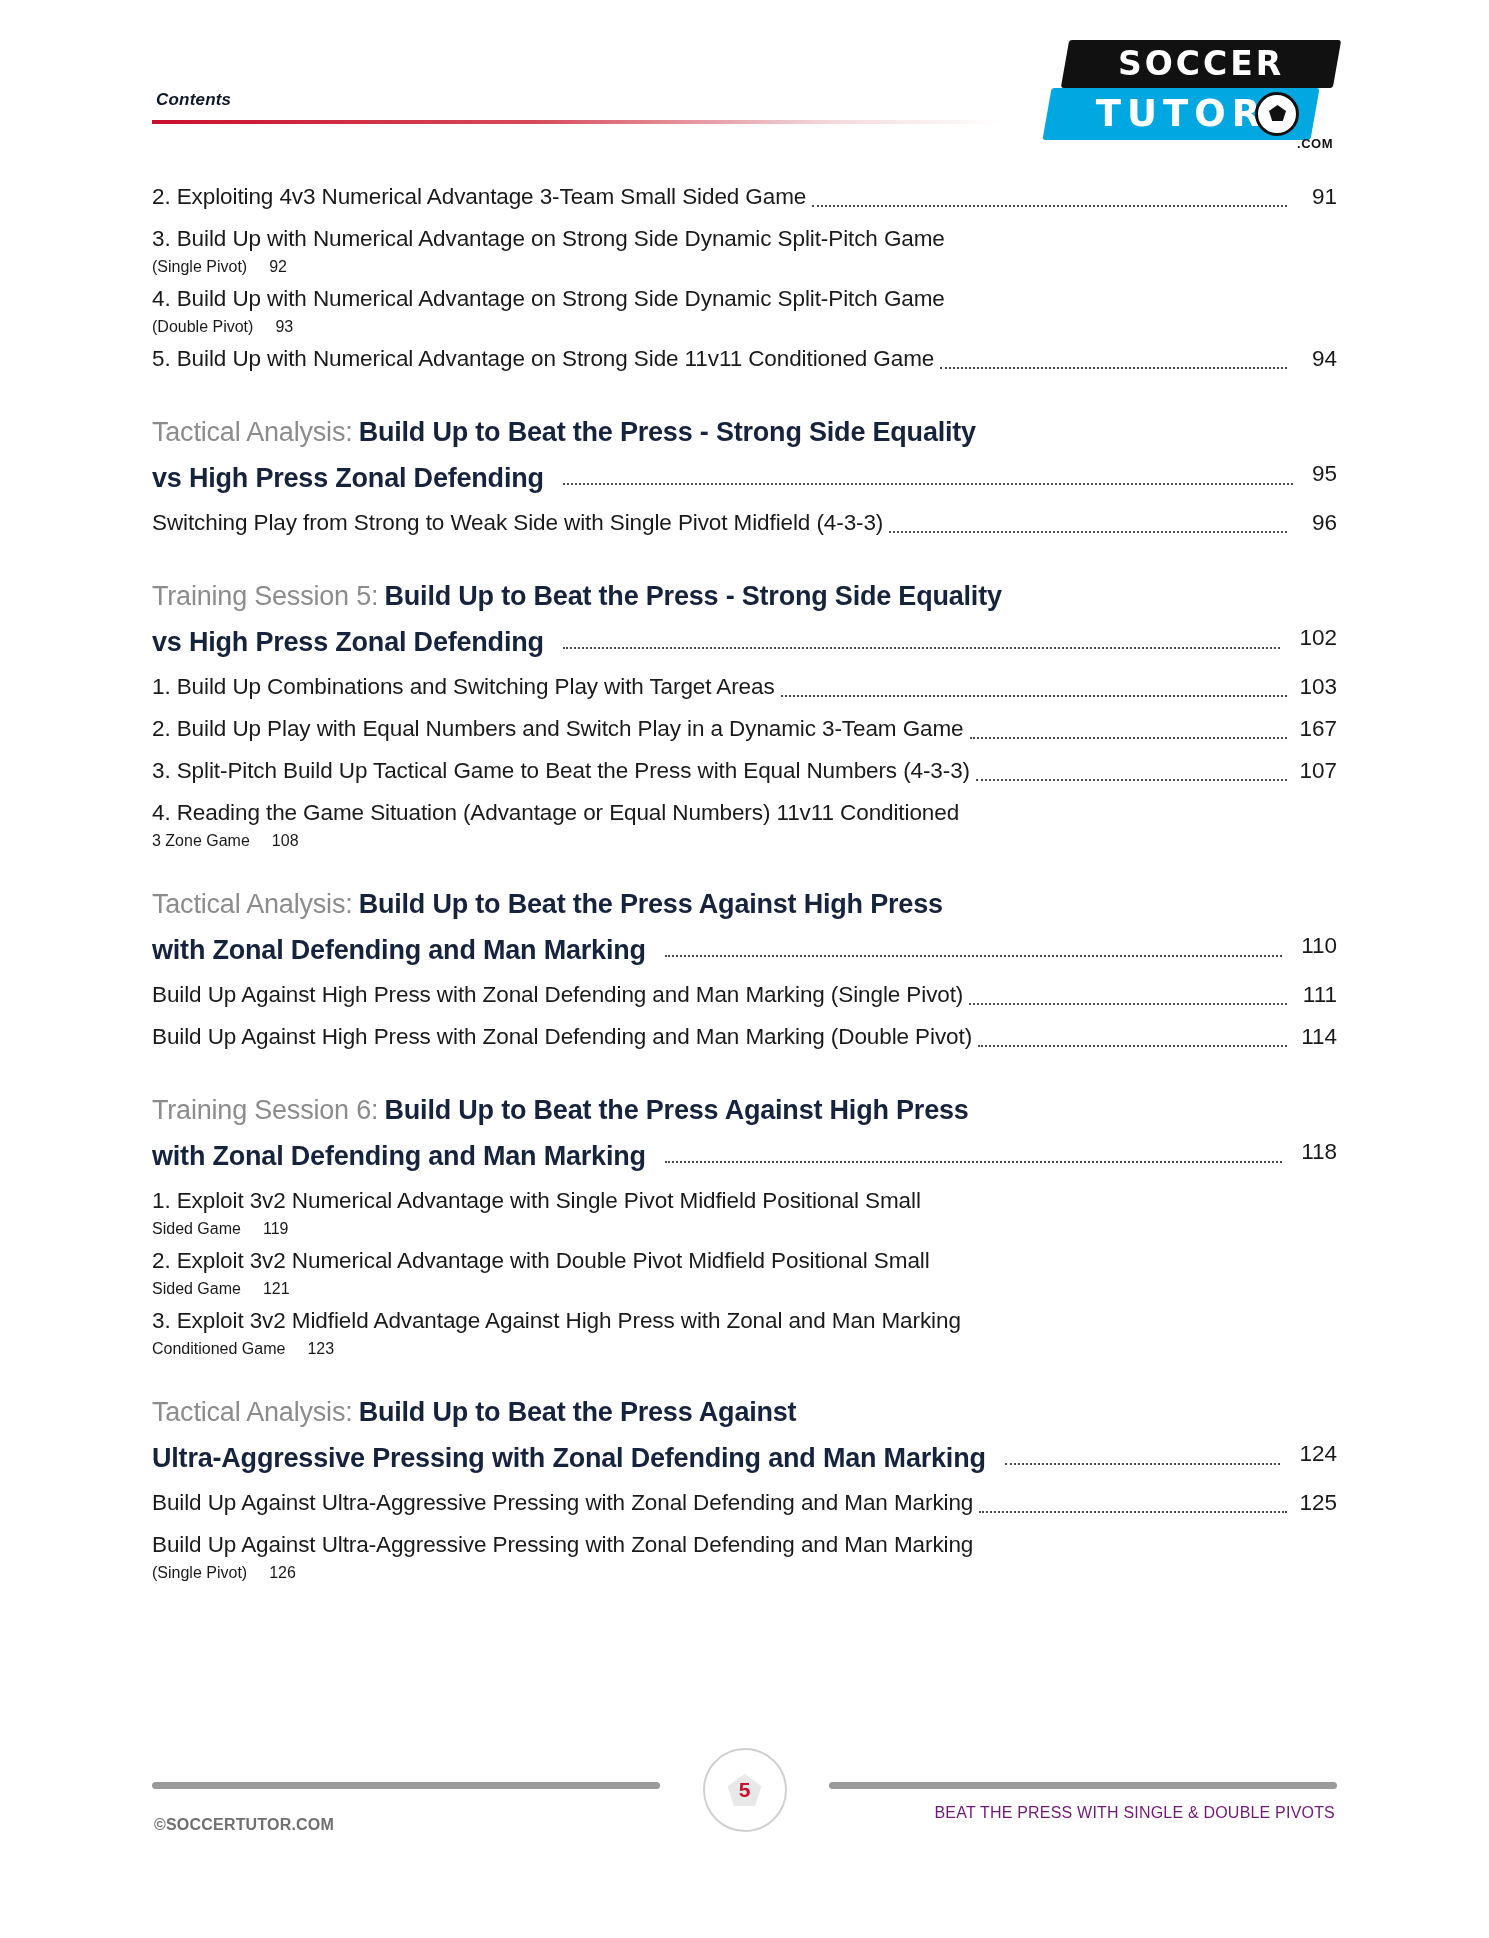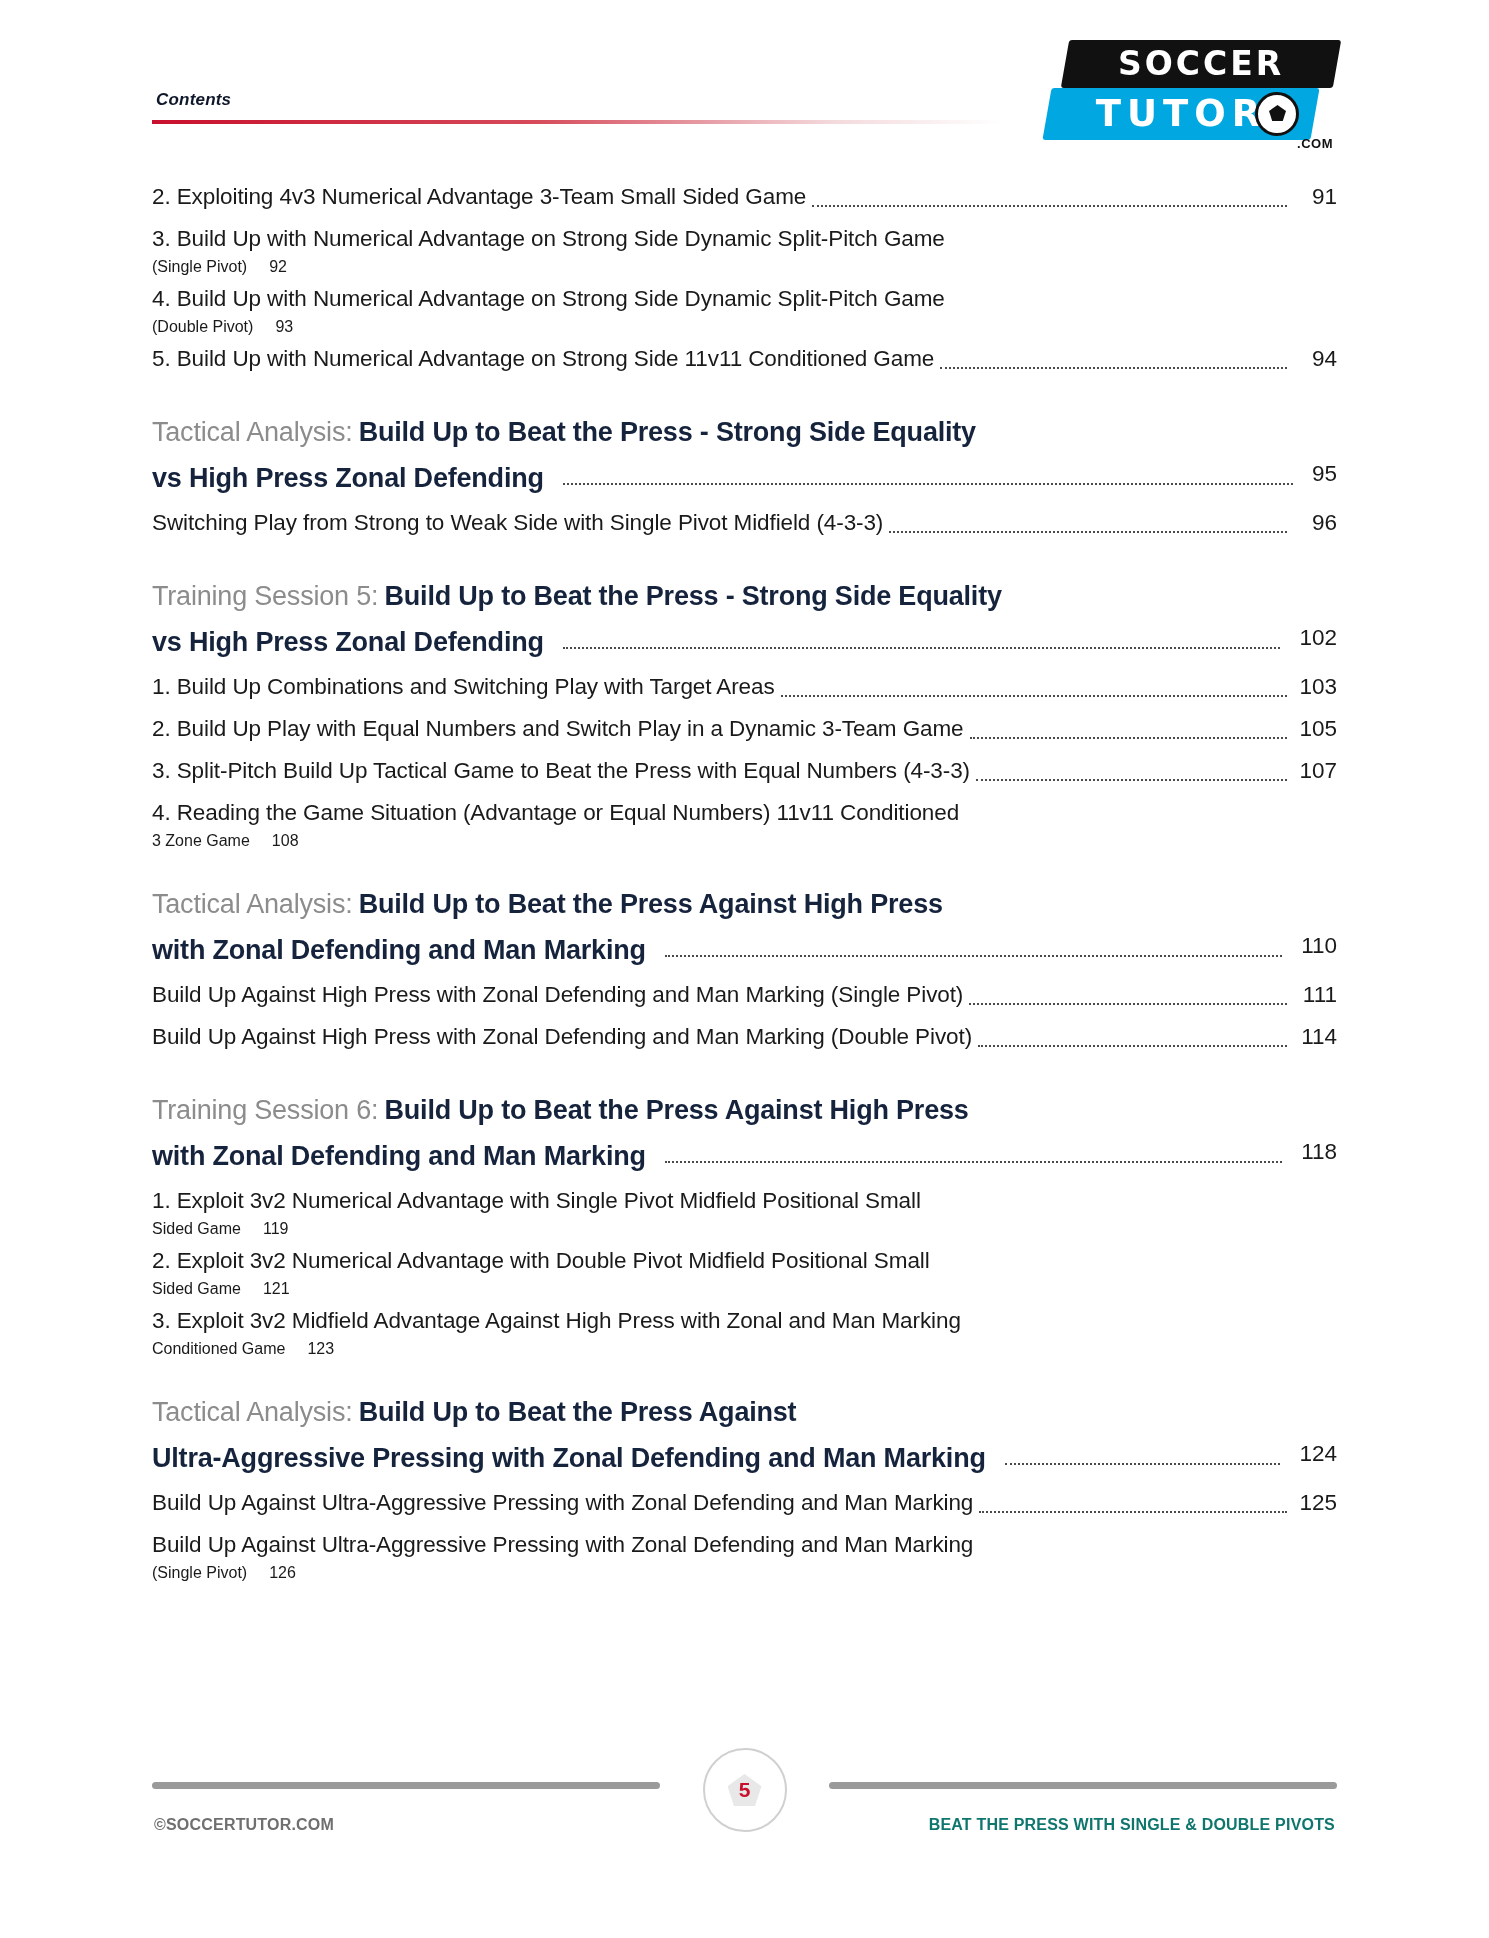--- a/index.html
+++ b/index.html
@@ -281,24 +281,24 @@
     left: 2px;
     top: 62px;
     font-size: 16px;
     font-weight: bold;
     color: #6f6f6f;
     letter-spacing: 0.2px;
   }
   .footer-title {
     position: absolute;
     right: 2px;
-    top: 62px;
+    top: 50px;
     font-size: 16px;
-    font-weight: bold;
-    color: #0f766e;
+    font-weight: normal;
+    color: #701a75;
     letter-spacing: 0.2px;
   }
 </style>
 </head>
 <body>
 
 <div class="page">
 
   <div class="header">
     <div class="contents-label">Contents</div>
@@ -365,21 +365,21 @@
         </div>
       </div>
       <div class="entry">
         <span class="txt">1. Build Up Combinations and Switching Play with Target Areas</span>
         <span class="leader"></span>
         <span class="pg">103</span>
       </div>
       <div class="entry">
         <span class="txt">2. Build Up Play with Equal Numbers and Switch Play in a Dynamic 3-Team Game</span>
         <span class="leader"></span>
-        <span class="pg">105</span>
+        <span class="pg">167</span>
       </div>
       <div class="entry">
         <span class="txt">3. Split-Pitch Build Up Tactical Game to Beat the Press with Equal Numbers (4-3-3)</span>
         <span class="leader"></span>
         <span class="pg">107</span>
       </div>
       <div class="entry-wrap">
         <div class="line1">4. Reading the Game Situation (Advantage or Equal Numbers) 11v11 Conditioned</div>
         <div class="row2">
           <span class="txt">3 Zone Game</span>

